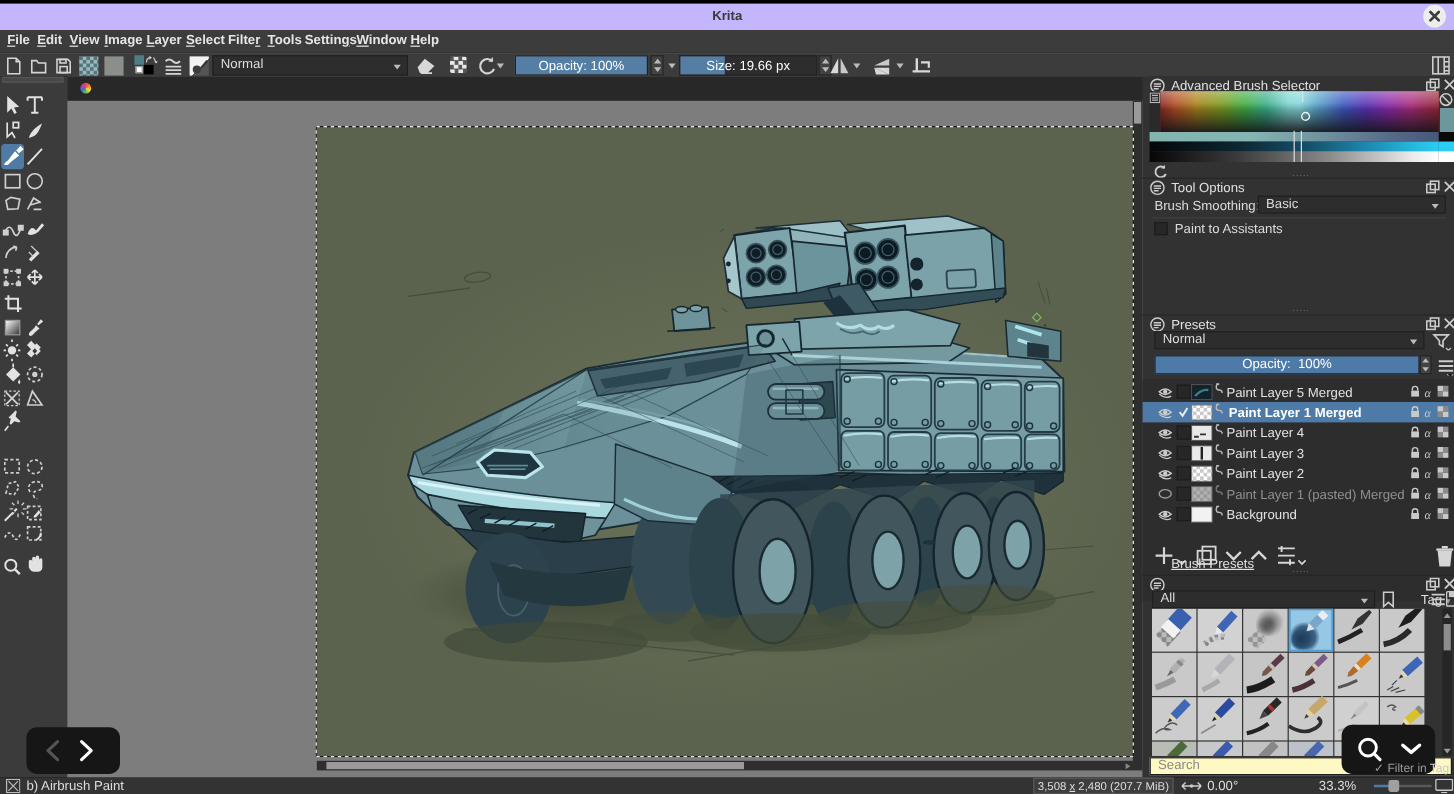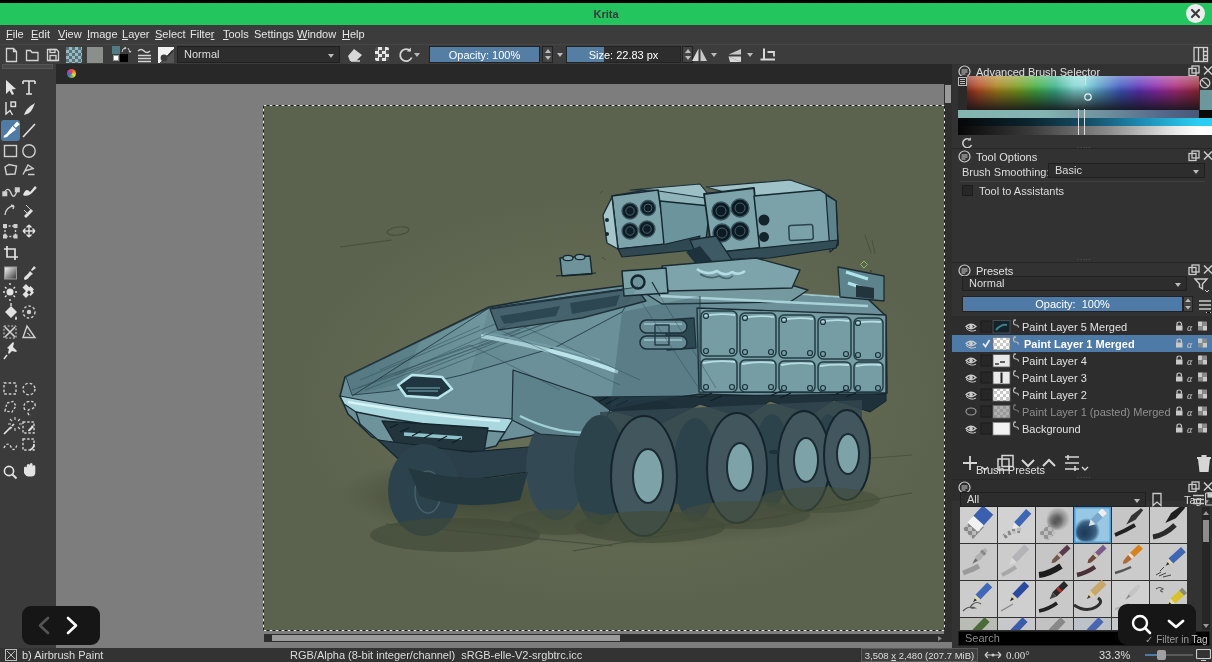--- a/index.html
+++ b/index.html
@@ -1,24 +1,24 @@
 <!DOCTYPE html>
 <html><head>
 <meta charset="utf-8">
 <style>
 * { margin:0; padding:0; box-sizing:border-box; }
 html,body { width:1212px; height:662px; overflow:hidden; background:#000; }
 body { font-family:"Liberation Sans", sans-serif; position:relative; }
 .abs { position:absolute; }
 
-#titlebar { left:0; top:0; width:1212px; height:25px; background:#22c55e; border-top:3px solid #000;padding-left:40px; }
+#titlebar { left:0; top:0; width:1212px; height:25px; background:#c4b5fd; border-top:3px solid #000;padding-left:40px; }
 #titlebar .title { position:absolute; left:0; right:0; top:5px; text-align:center; font-size:11px; font-weight:bold; color:#3a3a3a; }
 #titlebar .close { position:absolute; right:7px; top:1px; width:19px; height:19px; border-radius:50%; background:#ededed; color:#333; font-size:12px; font-weight:bold; text-align:center; line-height:19px; }
 #menubar { left:0; top:25px; width:1212px; height:19px; background:#3c3c3c; color:#e6e6e6; font-size:11px; }
-#menubar span { position:absolute; top:3px; }
+#menubar span { position:absolute; top:3px;font-weight:bold; }
 #toolbar { left:0; top:44px; width:1212px; height:20px; background:#3c3c3c; border-top:1px solid #454545; }
 
 #toolpanel { left:0; top:64px; width:56px; height:584px; background:#3b3b3b; }
 #toolgrip { left:2px; top:64px; width:51px; height:5px; background:#484848; border:1px solid #555; }
 
 #canvasarea { left:56px; top:64px; width:902px; height:584px; background:#7d7d7d; }
 #subtitle { left:56px; top:64px; width:902px; height:20px; background:#282828; color:#ddd; font-size:11px; }
 #subtitle .txt { position:absolute; left:0; right:0; top:3px; text-align:center; }
 #subtitle .close { position:absolute; right:8px; top:3px; color:#ccc; font-size:11px; }
 #document { left:264px; top:106px; width:680px; height:524px; background:#5b634e; }
@@ -112,21 +112,21 @@
     </svg>
 <div class="abs" style="left:414px;top:8px;width:0;height:0;border-left:3.5px solid transparent;border-right:3.5px solid transparent;border-top:4px solid #bbb;"></div>
 
 <div class="abs" style="left:429px;top:1px;width:111px;height:17px;background:#557ea5;border:1px solid #222;color:#fff;font-size:11px;text-align:center;line-height:16px;">Opacity: 100%</div>
 <div class="abs" style="left:542px;top:1px;width:11px;height:17px;background:#434343;border:1px solid #222;"></div>
 <svg class="abs" style="left:543px;top:1px" width="10" height="17">
       <path d="M5,3 l3,4 h-6 z M5,14 l-3,-4 h6 z" fill="#bbb"></path>
     </svg>
 <div class="abs" style="left:557px;top:8px;width:0;height:0;border-left:3.5px solid transparent;border-right:3.5px solid transparent;border-top:4px solid #bbb;"></div>
 
-<div class="abs" style="left:566px;top:1px;width:115px;height:17px;background:#2d2d2d;border:1px solid #222;color:#fff;font-size:11px;text-align:center;line-height:16px;"><div style="position:absolute;left:0;top:0;width:37px;height:15px;background:#557ea5;"></div><span style="position:relative;">Size: 22.83 px</span></div>
+<div class="abs" style="left:566px;top:1px;width:115px;height:17px;background:#2d2d2d;border:1px solid #222;color:#fff;font-size:11px;text-align:center;line-height:16px;"><div style="position:absolute;left:0;top:0;width:37px;height:15px;background:#557ea5;"></div><span style="position:relative;">Size: 19.66 px</span></div>
 <div class="abs" style="left:682px;top:1px;width:11px;height:17px;background:#434343;border:1px solid #222;"></div>
 <svg class="abs" style="left:683px;top:1px" width="10" height="17">
       <path d="M5,3 l3,4 h-6 z M5,14 l-3,-4 h6 z" fill="#bbb"></path>
     </svg>
 
 <svg class="abs" style="left:691px;top:2px" width="18" height="16">
       <path d="M7.5,1.5 L7.5,14 L1,14 z" fill="#d8d8d8"></path>
       <path d="M9.5,1.5 L9.5,14 L16,14 z" fill="#c8c8c8"></path>
     </svg>
 <div class="abs" style="left:711px;top:8px;width:0;height:0;border-left:3.5px solid transparent;border-right:3.5px solid transparent;border-top:4px solid #bbb;"></div>
@@ -586,21 +586,21 @@
     </svg>
 <svg class="abs" style="left:236px;top:86px" width="24" height="12" stroke="#ccc" fill="none" stroke-width="1.3">
       <rect x="4" y="1" width="7" height="7"></rect>
       <rect x="1" y="3.5" width="7" height="7"></rect>
       <path d="M16,1.5 l8,8 M24,1.5 l-8,8" stroke-width="1.5"></path>
     </svg>
 <div class="dtext" style="left:10px;top:102px;color:#dcdcdc;font-size:11px;">Brush Smoothing:</div>
 <div class="combo" style="left:96px;top:99px;width:157px;height:15px;line-height:13px;padding-left:6px;">Basic<span class="arr"></span></div>
 <div style="position:absolute;left:8px;top:117px;width:245px;height:1px;background:#404040;"></div>
 <div class="abs" style="left:10px;top:121px;width:11px;height:11px;background:#272727;border:1px solid #1c1c1c;"></div>
-<div class="dtext" style="left:27px;top:121px;color:#dcdcdc;font-size:11px;">Tool to Assistants</div>
+<div class="dtext" style="left:27px;top:121px;color:#dcdcdc;font-size:11px;">Paint to Assistants</div>
 <div class="dtext" style="left:125px;top:190px;color:#777;font-size:7px;letter-spacing:1px;">.....</div>
 
 <div style="position:absolute;left:0;top:198px;width:260px;height:1px;background:#262626;"></div>
 <div class="dtext" style="left:24px;top:201px;color:#e0e0e0;font-size:11px;">Presets</div>
 <svg class="abs" style="left:6px;top:200px" width="14" height="13" fill="none" stroke="#ccc" stroke-width="1.2">
       <circle cx="6.5" cy="6.5" r="5.5"></circle>
       <path d="M3.5,5 h6 M3.5,7 h6 M3.5,9 h4"></path>
     </svg>
 <svg class="abs" style="left:236px;top:200px" width="24" height="12" stroke="#ccc" fill="none" stroke-width="1.3">
       <rect x="4" y="1" width="7" height="7"></rect>
@@ -725,21 +725,21 @@
   <path d="M120,13 l3,3 3,-3" stroke-width="1.4"></path>
 </svg>
 <svg class="abs" style="left:244px;top:391px" width="16" height="18" fill="#d6d6d6">
       <path d="M2,4 h12 l-1.5,13 h-9 z"></path>
       <rect x="1" y="2" width="14" height="2"></rect>
       <rect x="5.5" y="0" width="5" height="2"></rect>
     </svg>
 <div class="dtext" style="left:125px;top:408px;color:#777;font-size:7px;letter-spacing:1px;">.....</div>
 
 <div style="position:absolute;left:0;top:415px;width:260px;height:1px;background:#262626;"></div>
-<div class="dtext" style="left:24px;top:400px;color:#e0e0e0;font-size:11px;">Brush Presets</div>
+<div class="dtext" style="left:24px;top:400px;color:#e0e0e0;font-size:11px;text-decoration:underline;">Brush Presets</div>
 <svg class="abs" style="left:6px;top:417px" width="14" height="13" fill="none" stroke="#ccc" stroke-width="1.2">
       <circle cx="6.5" cy="6.5" r="5.5"></circle>
       <path d="M3.5,5 h6 M3.5,7 h6 M3.5,9 h4"></path>
     </svg>
 <svg class="abs" style="left:236px;top:417px" width="24" height="12" stroke="#ccc" fill="none" stroke-width="1.3">
       <rect x="4" y="1" width="7" height="7"></rect>
       <rect x="1" y="3.5" width="7" height="7"></rect>
       <path d="M16,1.5 l8,8 M24,1.5 l-8,8" stroke-width="1.5"></path>
     </svg>
 <div class="combo" style="left:8px;top:428px;width:186px;height:15px;line-height:13px;padding-left:6px;">All<span class="arr"></span></div>
@@ -940,36 +940,35 @@
 </svg>
 </div>
 <div class="abs" style="left:250px;top:443px;width:8px;height:123px;background:#262626;"></div>
 <svg class="abs" style="left:250px;top:445px" width="8" height="8">
       <path d="M1,6 h6 l-3,-4 z" fill="#999"></path>
     </svg>
 <div class="abs" style="left:251px;top:456px;width:6px;height:22px;background:#8d8d8d;"></div>
 <svg class="abs" style="left:250px;top:558px" width="8" height="8">
       <path d="M1,2 h6 l-3,4 z" fill="#999"></path>
     </svg>
-<div class="abs" style="left:6px;top:567px;width:252px;height:15px;background:#000000;border:1px solid #1c1c1c;color:#8a8a8a;font-size:11px;line-height:13px;padding-left:6px;">Search</div>
+<div class="abs" style="left:6px;top:567px;width:252px;height:15px;background:#fef9c3;border:1px solid #1c1c1c;color:#8a8a8a;font-size:11px;line-height:13px;padding-left:6px;">Search</div>
 <div class="dtext" style="left:193px;top:570px;color:#9a9a9a;font-size:10px;z-index:7;">✓ Filter in <span style="color:#c8c8c8">Tag</span></div>
 </div>
 <div class="abs" id="statusbar">
 <svg class="abs" style="left:5px;top:1px" width="12" height="12" fill="none" stroke="#bbb" stroke-width="1">
       <rect x="0.5" y="0.5" width="11" height="11"></rect>
       <path d="M2,2 l8,8 M10,2 l-8,8"></path>
     </svg>
 <span class="abs" style="left:22px;top:1px;">b) Airbrush Paint</span>
-<span class="abs" style="left:290px;top:1px;">RGB/Alpha (8-bit integer/channel)&nbsp; sRGB-elle-V2-srgbtrc.icc</span>
 <span class="abs" style="left:861px;top:0;width:117px;height:14px;background:#3e3e3e;border:1px solid #5a5a5a;text-align:center;line-height:13px;font-size:9.5px;">3,508 <u>x</u> 2,480 (207.7 MiB)</span>
 <svg class="abs" style="left:984px;top:2px" width="18" height="10" fill="none" stroke="#ccc" stroke-width="1.2">
       <path d="M1,5 h16 M1,5 l3,-3 M1,5 l3,3 M17,5 l-3,-3 M17,5 l-3,3"></path>
       <circle cx="9" cy="5" r="1.5" fill="#ccc" stroke="none"></circle>
     </svg>
-<span class="abs" style="left:1006px;top:1px;font-family:Liberation Serif, serif;">0.00°</span>
+<span class="abs" style="left:1006px;top:1px;">0.00°</span>
 <span class="abs" style="left:1099px;top:1px;">33.3%</span>
 <div class="abs" style="left:1145px;top:6px;width:48px;height:2px;background:#5a5a5a;"></div>
 <div class="abs" style="left:1145px;top:6px;width:16px;height:2px;background:#4e7aa7;"></div>
 <div class="abs" style="left:1157px;top:2px;width:9px;height:10px;background:#a0a0a0;border-radius:2px;"></div>
 <svg class="abs" style="left:1196px;top:1px" width="15" height="12" fill="none" stroke="#ccc" stroke-width="1.2">
       <rect x="0.5" y="0.5" width="14" height="9" rx="1"></rect>
       <path d="M5,11.5 h5"></path>
     </svg>
 </div>
 <svg class="abs" style="left:22px;top:606px;z-index:6" width="78" height="39">

